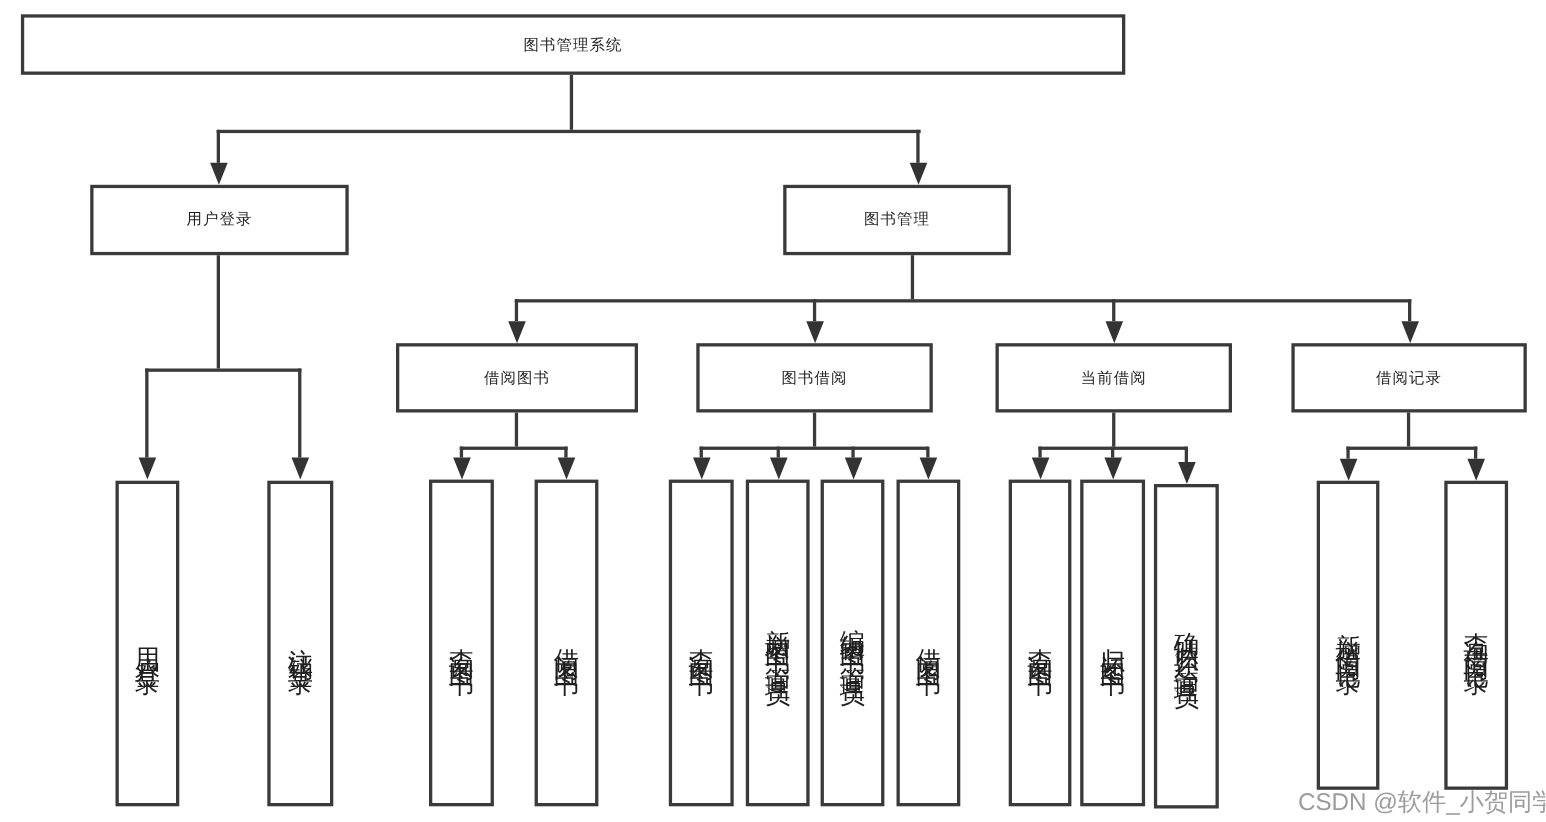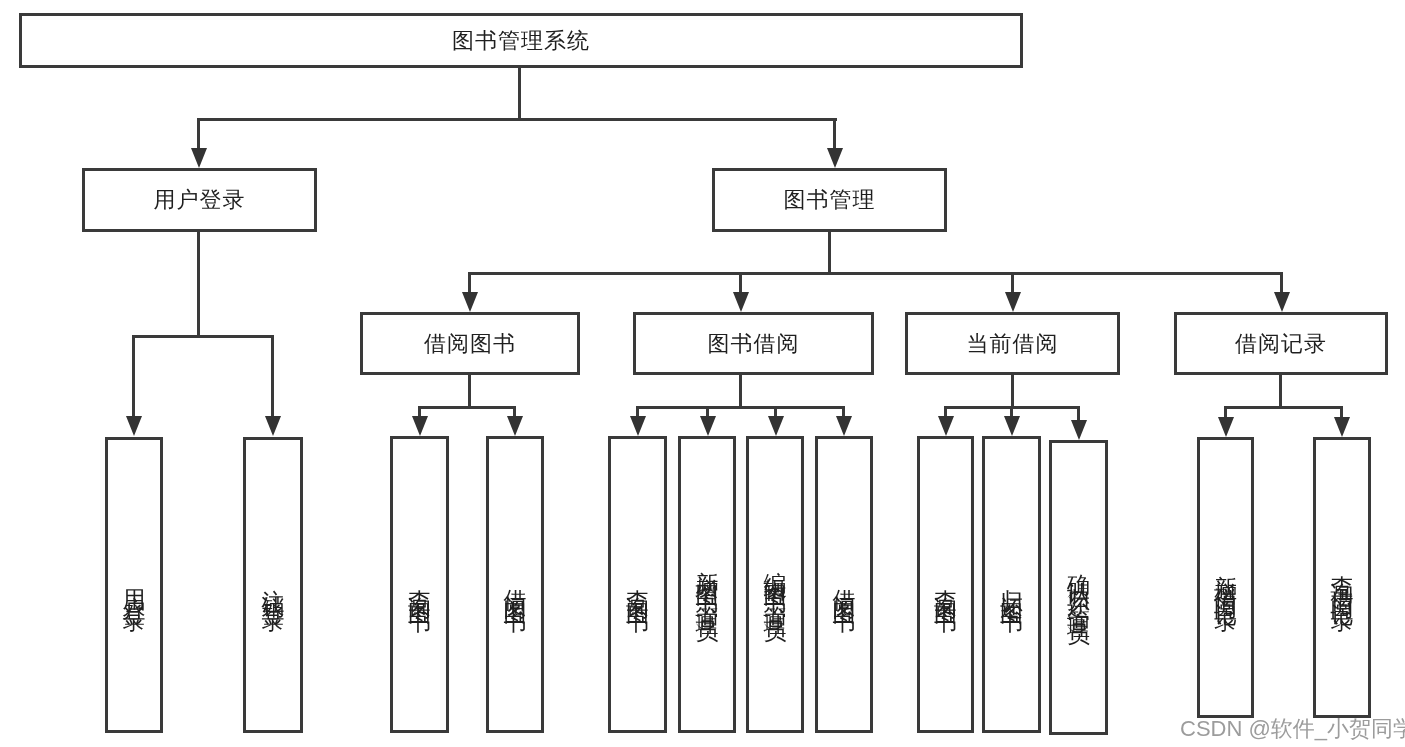--- a/index.html
+++ b/index.html
@@ -4,21 +4,21 @@
 <style>
   html,body{margin:0;padding:0;background:#fff;}
   .stage{
     position:relative;width:1405px;height:747px;background:#ffffff;overflow:hidden;
     font-family:"Liberation Sans",sans-serif;color:#1f1f1f;
   }
   .box{
     position:absolute;box-sizing:border-box;border:3px solid #3a3a3a;background:#fff;
     display:flex;align-items:center;justify-content:center;
   }
-  .hlabel{font-size:22px;letter-spacing:1px;white-space:nowrap;}
+  .hlabel{font-size:14px;letter-spacing:1px;white-space:nowrap;}
   .vbox .vlabel{
     writing-mode:vertical-rl;text-orientation:mixed;
     font-size:23px;letter-spacing:7px;line-height:1;white-space:nowrap;
   }
   .vline{position:absolute;width:3px;background:#3a3a3a;}
   .hline{position:absolute;height:3px;background:#3a3a3a;}
   .arrowhead{
     position:absolute;width:0;height:0;
     border-left:8px solid transparent;border-right:8px solid transparent;
     border-top:20px solid #333333;
@@ -40,21 +40,21 @@
   <div class="vline" style="left:518px;top:68px;height:50px;"></div>
   <div class="hline" style="left:197px;top:118px;width:640px;"></div>
   <div class="vline" style="left:197px;top:118px;height:30px;"></div>
   <div class="arrowhead" style="left:191px;top:148px;"></div>
   <div class="vline" style="left:833px;top:118px;height:30px;"></div>
   <div class="arrowhead" style="left:827px;top:148px;"></div>
 
   <div class="box" style="left:82px;top:168px;width:235px;height:64px;">
     <span class="hlabel">用户登录</span>
   </div>
-  <div class="box" style="left:712px;top:168px;width:235px;height:64px;">
+  <div class="box" style="left:712px;top:168px;width:207px;height:64px;">
     <span class="hlabel">图书管理</span>
   </div>
 
   <div class="vline" style="left:197px;top:232px;height:103px;"></div>
   <div class="hline" style="left:132px;top:335px;width:142px;"></div>
   <div class="vline" style="left:132px;top:335px;height:81px;"></div>
   <div class="arrowhead" style="left:126px;top:416px;"></div>
   <div class="vline" style="left:271px;top:335px;height:81px;"></div>
   <div class="arrowhead" style="left:265px;top:416px;"></div>
 
@@ -65,21 +65,21 @@
   <div class="vline" style="left:739px;top:272px;height:20px;"></div>
   <div class="arrowhead" style="left:733px;top:292px;"></div>
   <div class="vline" style="left:1011px;top:272px;height:20px;"></div>
   <div class="arrowhead" style="left:1005px;top:292px;"></div>
   <div class="vline" style="left:1280px;top:272px;height:20px;"></div>
   <div class="arrowhead" style="left:1274px;top:292px;"></div>
 
   <div class="box" style="left:360px;top:312px;width:220px;height:63px;">
     <span class="hlabel">借阅图书</span>
   </div>
-  <div class="box" style="left:633px;top:312px;width:241px;height:63px;">
+  <div class="box" style="left:633px;top:312px;width:215px;height:63px;">
     <span class="hlabel">图书借阅</span>
   </div>
   <div class="box" style="left:1174px;top:312px;width:214px;height:63px;">
     <span class="hlabel">借阅记录</span>
   </div>
   <div class="box" style="left:905px;top:312px;width:215px;height:63px;">
     <span class="hlabel">当前借阅</span>
   </div>
 
   <div class="vline" style="left:468px;top:375px;height:31px;"></div>

